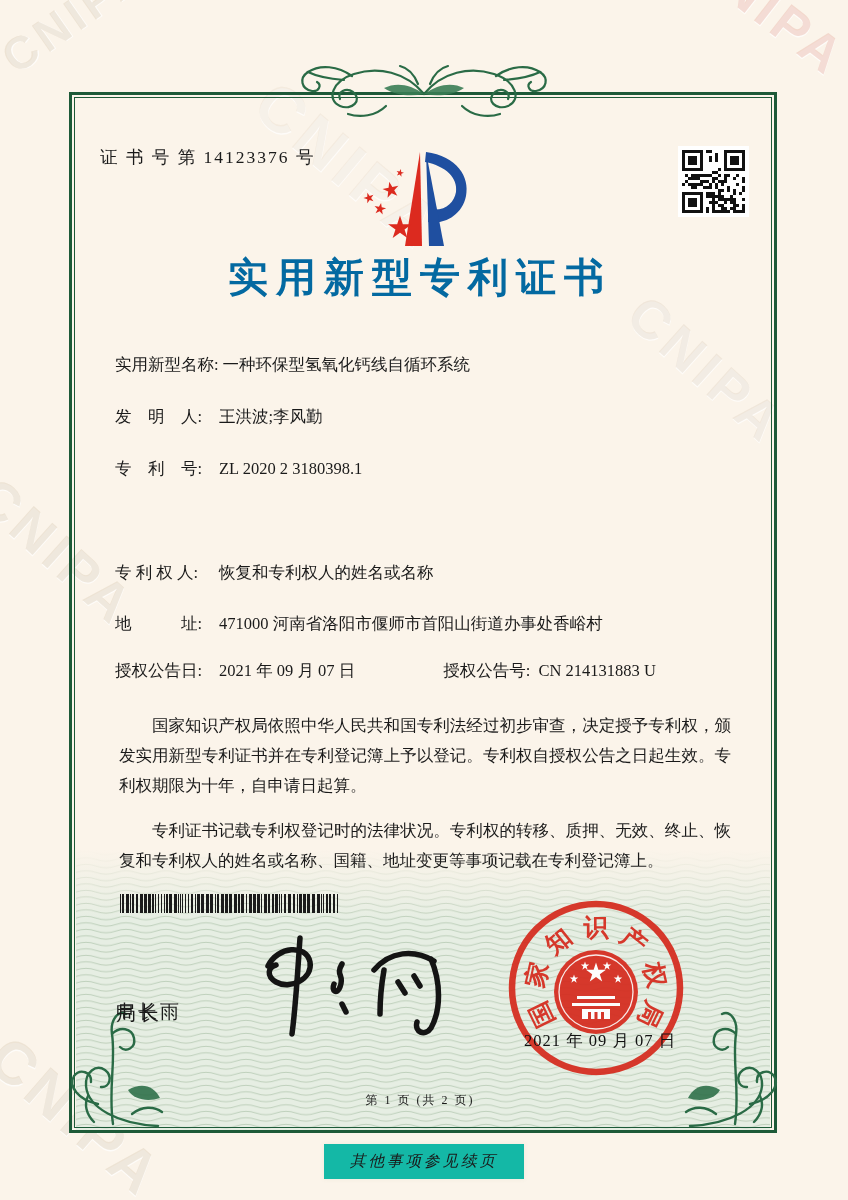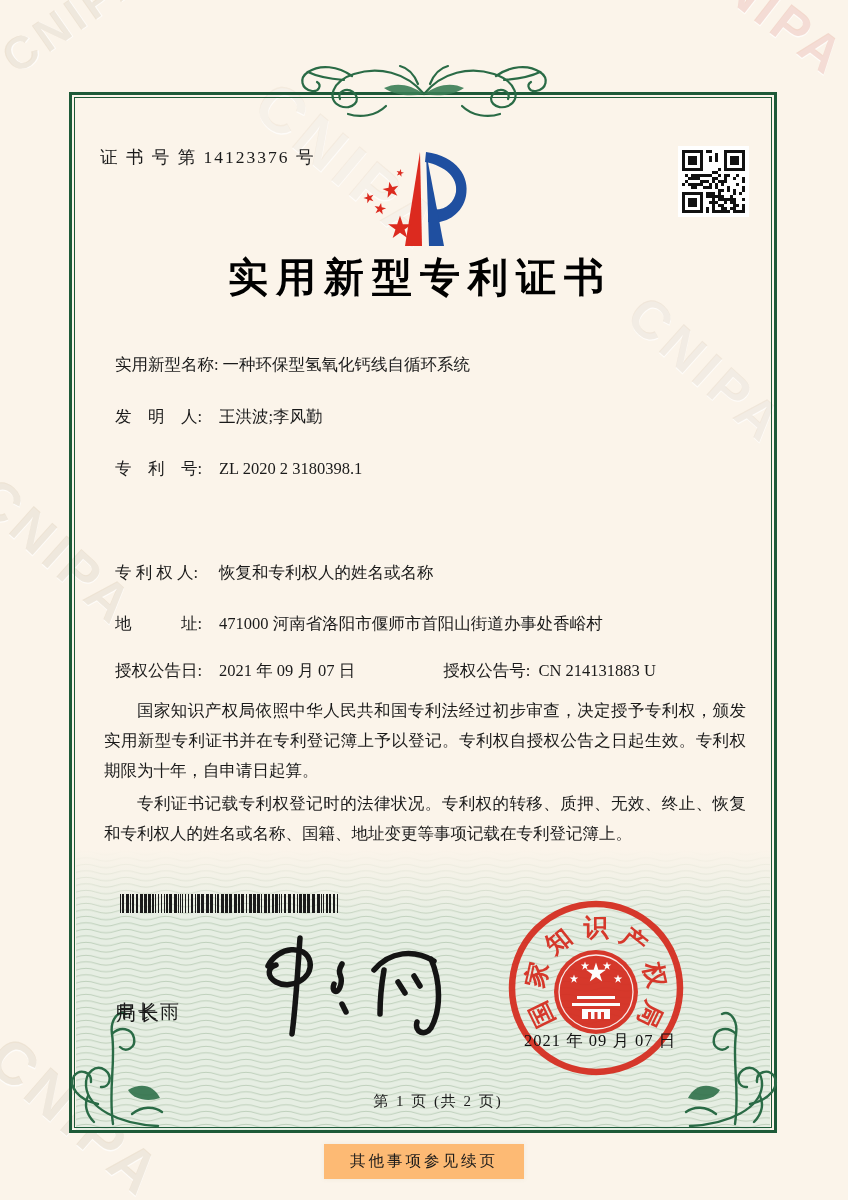--- a/index.html
+++ b/index.html
@@ -27,45 +27,45 @@
   
   .guilloche{position:absolute;left:76px;top:850px;width:694px;height:280px;}
   .top-flourish{position:absolute;left:286px;top:54px;width:276px;height:76px;}
   .corner-l{position:absolute;left:58px;top:1002px;width:110px;height:128px;}
   .corner-r{position:absolute;left:680px;top:1002px;width:110px;height:128px;transform:scale(-1,1);}
   
   .cert-no{position:absolute;left:100px;top:145px;font-size:17.5px;letter-spacing:2px;}
   .logo{position:absolute;left:356px;top:146px;width:122px;height:108px;}
   .qr{position:absolute;left:678px;top:146px;width:71px;height:71px;background:#fff;}
   .title{position:absolute;left:69px;top:250px;width:702px;text-align:center;
-    font-size:40px;font-weight:bold;letter-spacing:8px;color:#000000;}
+    font-size:40px;font-weight:bold;letter-spacing:8px;color:#0369a1;}
   
   .row{position:absolute;left:115px;width:640px;font-size:16.5px;white-space:nowrap;}
   .row .lb{display:inline-block;min-width:100px;}
   .row .vl{margin-left:4px;}
   .r1{top:354px}.r2{top:406px}.r3{top:458px}.r4{top:510px}.r5{top:562px}.r6{top:613px}.r7{top:660px}
   .grant2{margin-left:84px;}
   
   .paras{position:absolute;left:104px;top:696px;width:642px;font-size:16.5px;
     line-height:1.82;text-align:justify;}
-  .paras p{margin:0;text-indent:2em;font-family:Liberation Serif, serif;}
+  .paras p{margin:15px;text-indent:2em;font-family:Liberation Serif, serif;}
   .paras p + p{margin-top:3px;}
   
   .barcode{position:absolute;left:120px;top:894px;width:222px;height:19px;}
   .officer-title{position:absolute;left:116px;top:964px;font-size:20px;letter-spacing:3px;margin-top:36px;}
   .officer-name{position:absolute;left:116px;top:999px;font-size:19px;letter-spacing:3px;}
   .signature{position:absolute;left:238px;top:924px;width:215px;height:122px;}
   .seal{position:absolute;left:506px;top:898px;width:180px;height:180px;opacity:.93;}
   .seal-date{position:absolute;left:524px;top:1030px;font-size:16.5px;letter-spacing:1px;
     color:#111;z-index:6;}
   .page-no{position:absolute;left:69px;top:1092px;width:702px;text-align:center;
-    font-size:15px;letter-spacing:2px;padding-left:18px;}
+    font-size:12px;letter-spacing:2px;}
   .note{position:absolute;left:50%;transform:translateX(-50%);top:1144px;
-    background:#fdba74;padding:7px 26px;font-size:15.5px;letter-spacing:3px;
-    box-shadow:0 0 5px rgba(120,100,70,.08);}
+    background:#14b8a6;padding:7px 26px;font-size:15.5px;letter-spacing:3px;
+    box-shadow:0 0 5px rgba(120,100,70,.08);font-style:italic;}
 </style>
 </head>
 <body>
 
 <div class="page">
 
   <span class="wm wm1">CNIPA</span>
   <span class="wm wm2">CNIPA</span>
   <span class="wm wm3">CNIPA</span>
   <span class="wm wm4">CNIPA</span>

